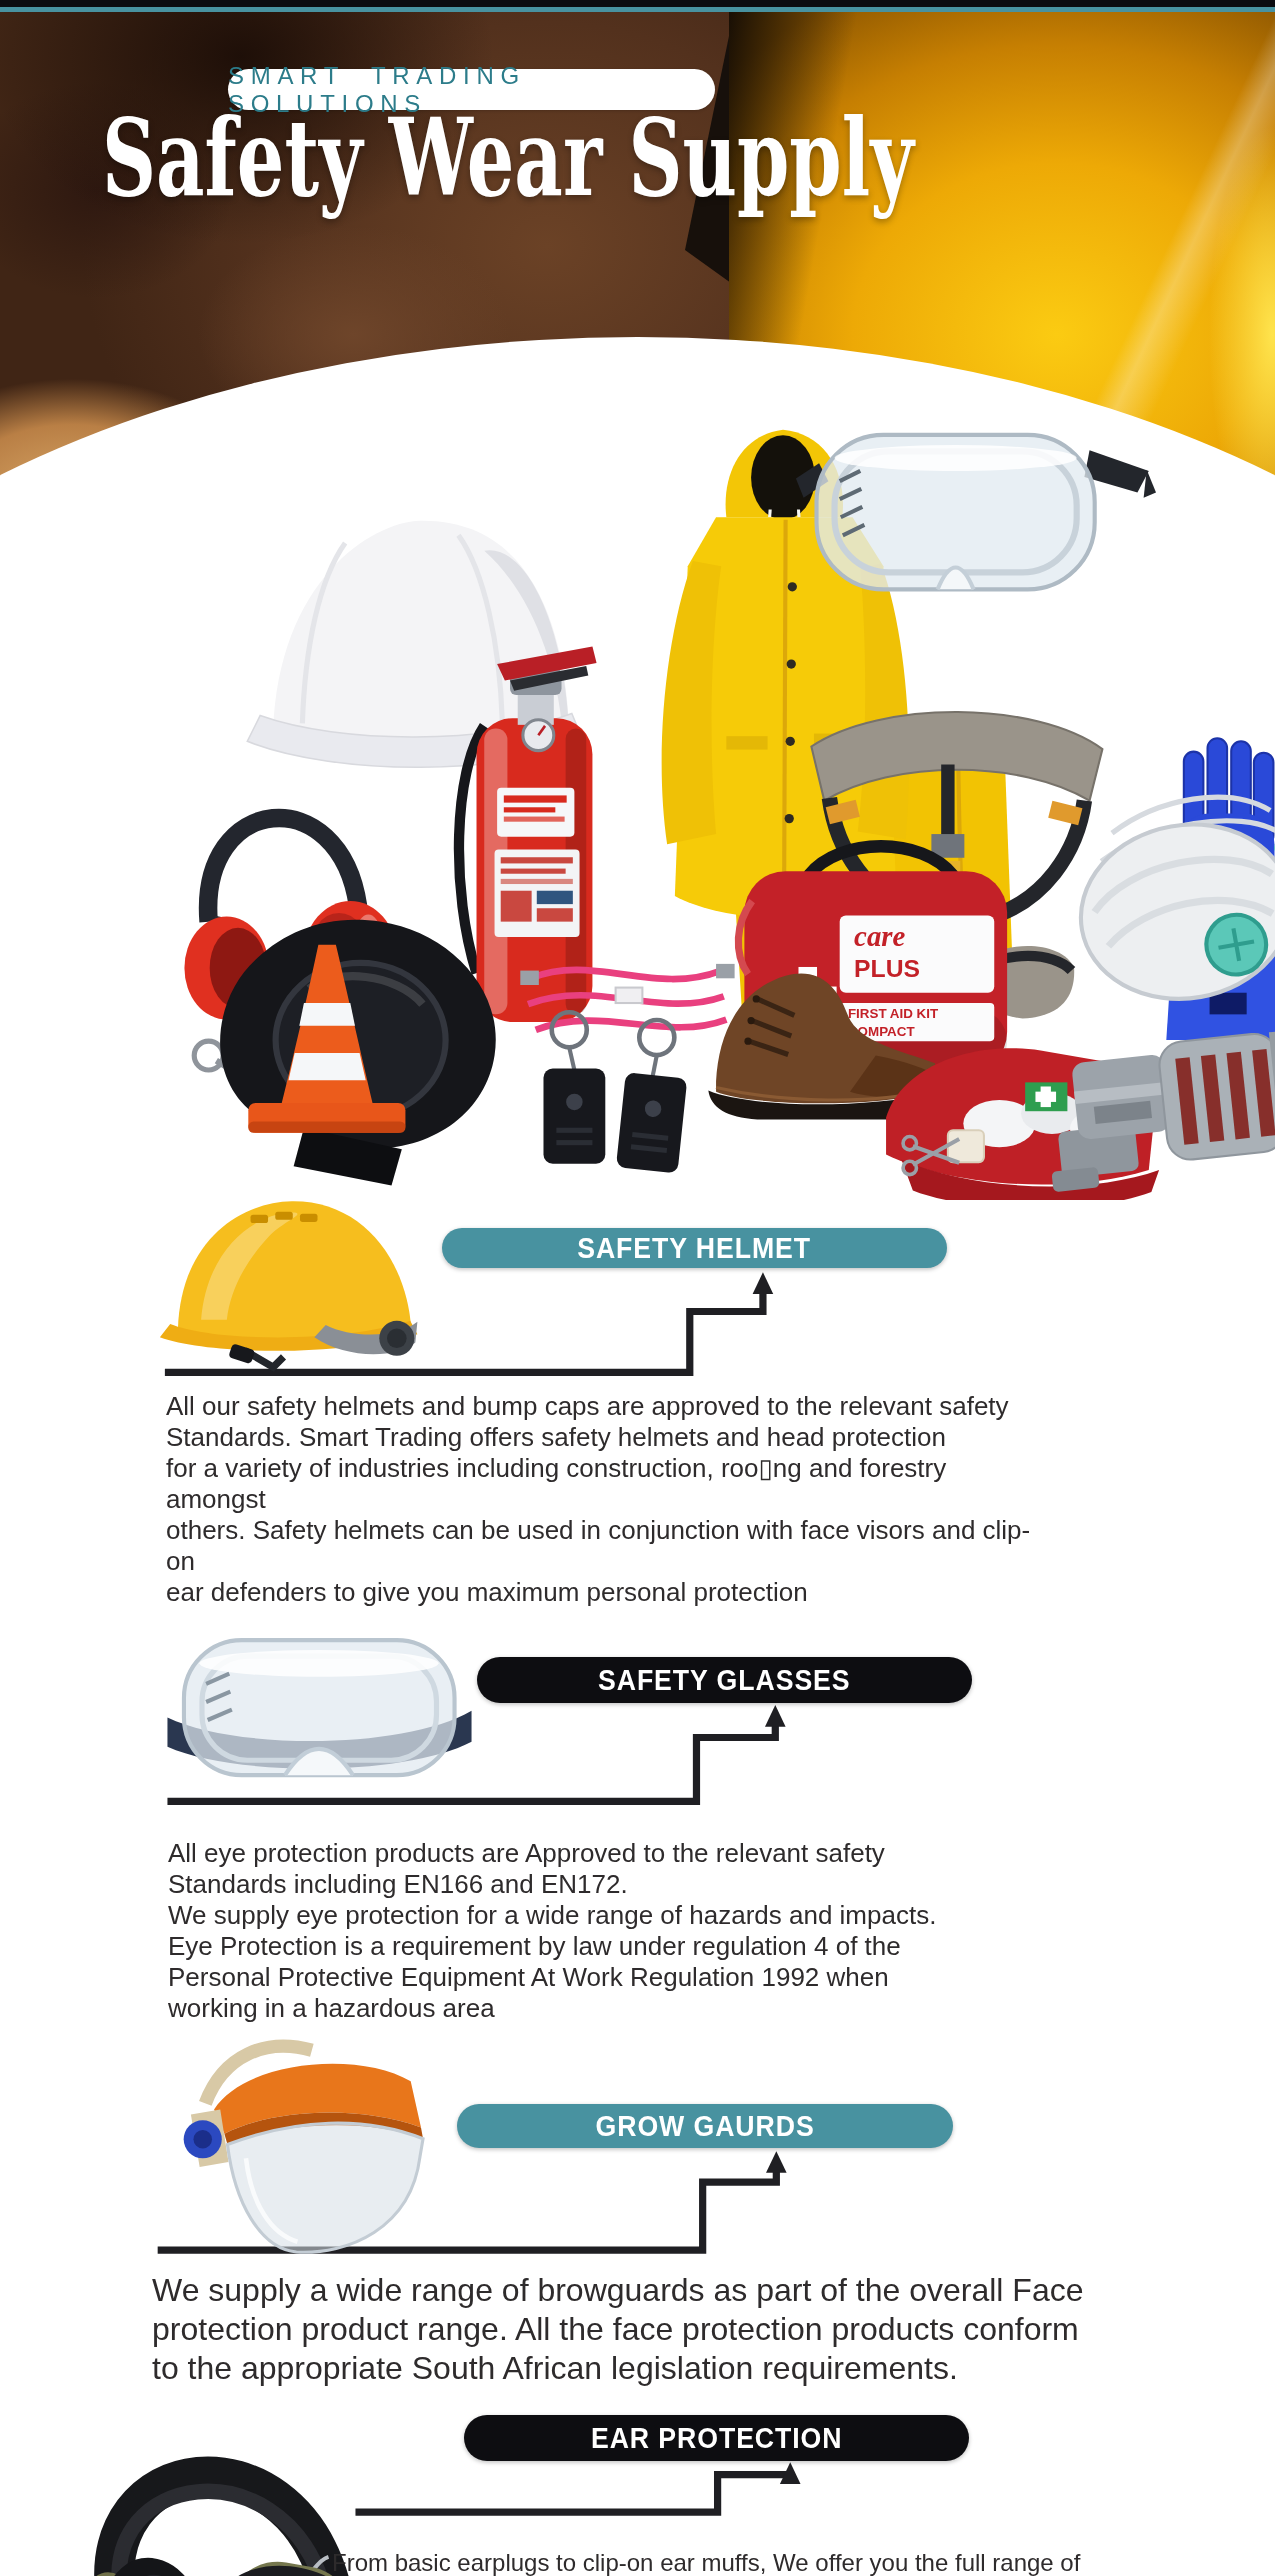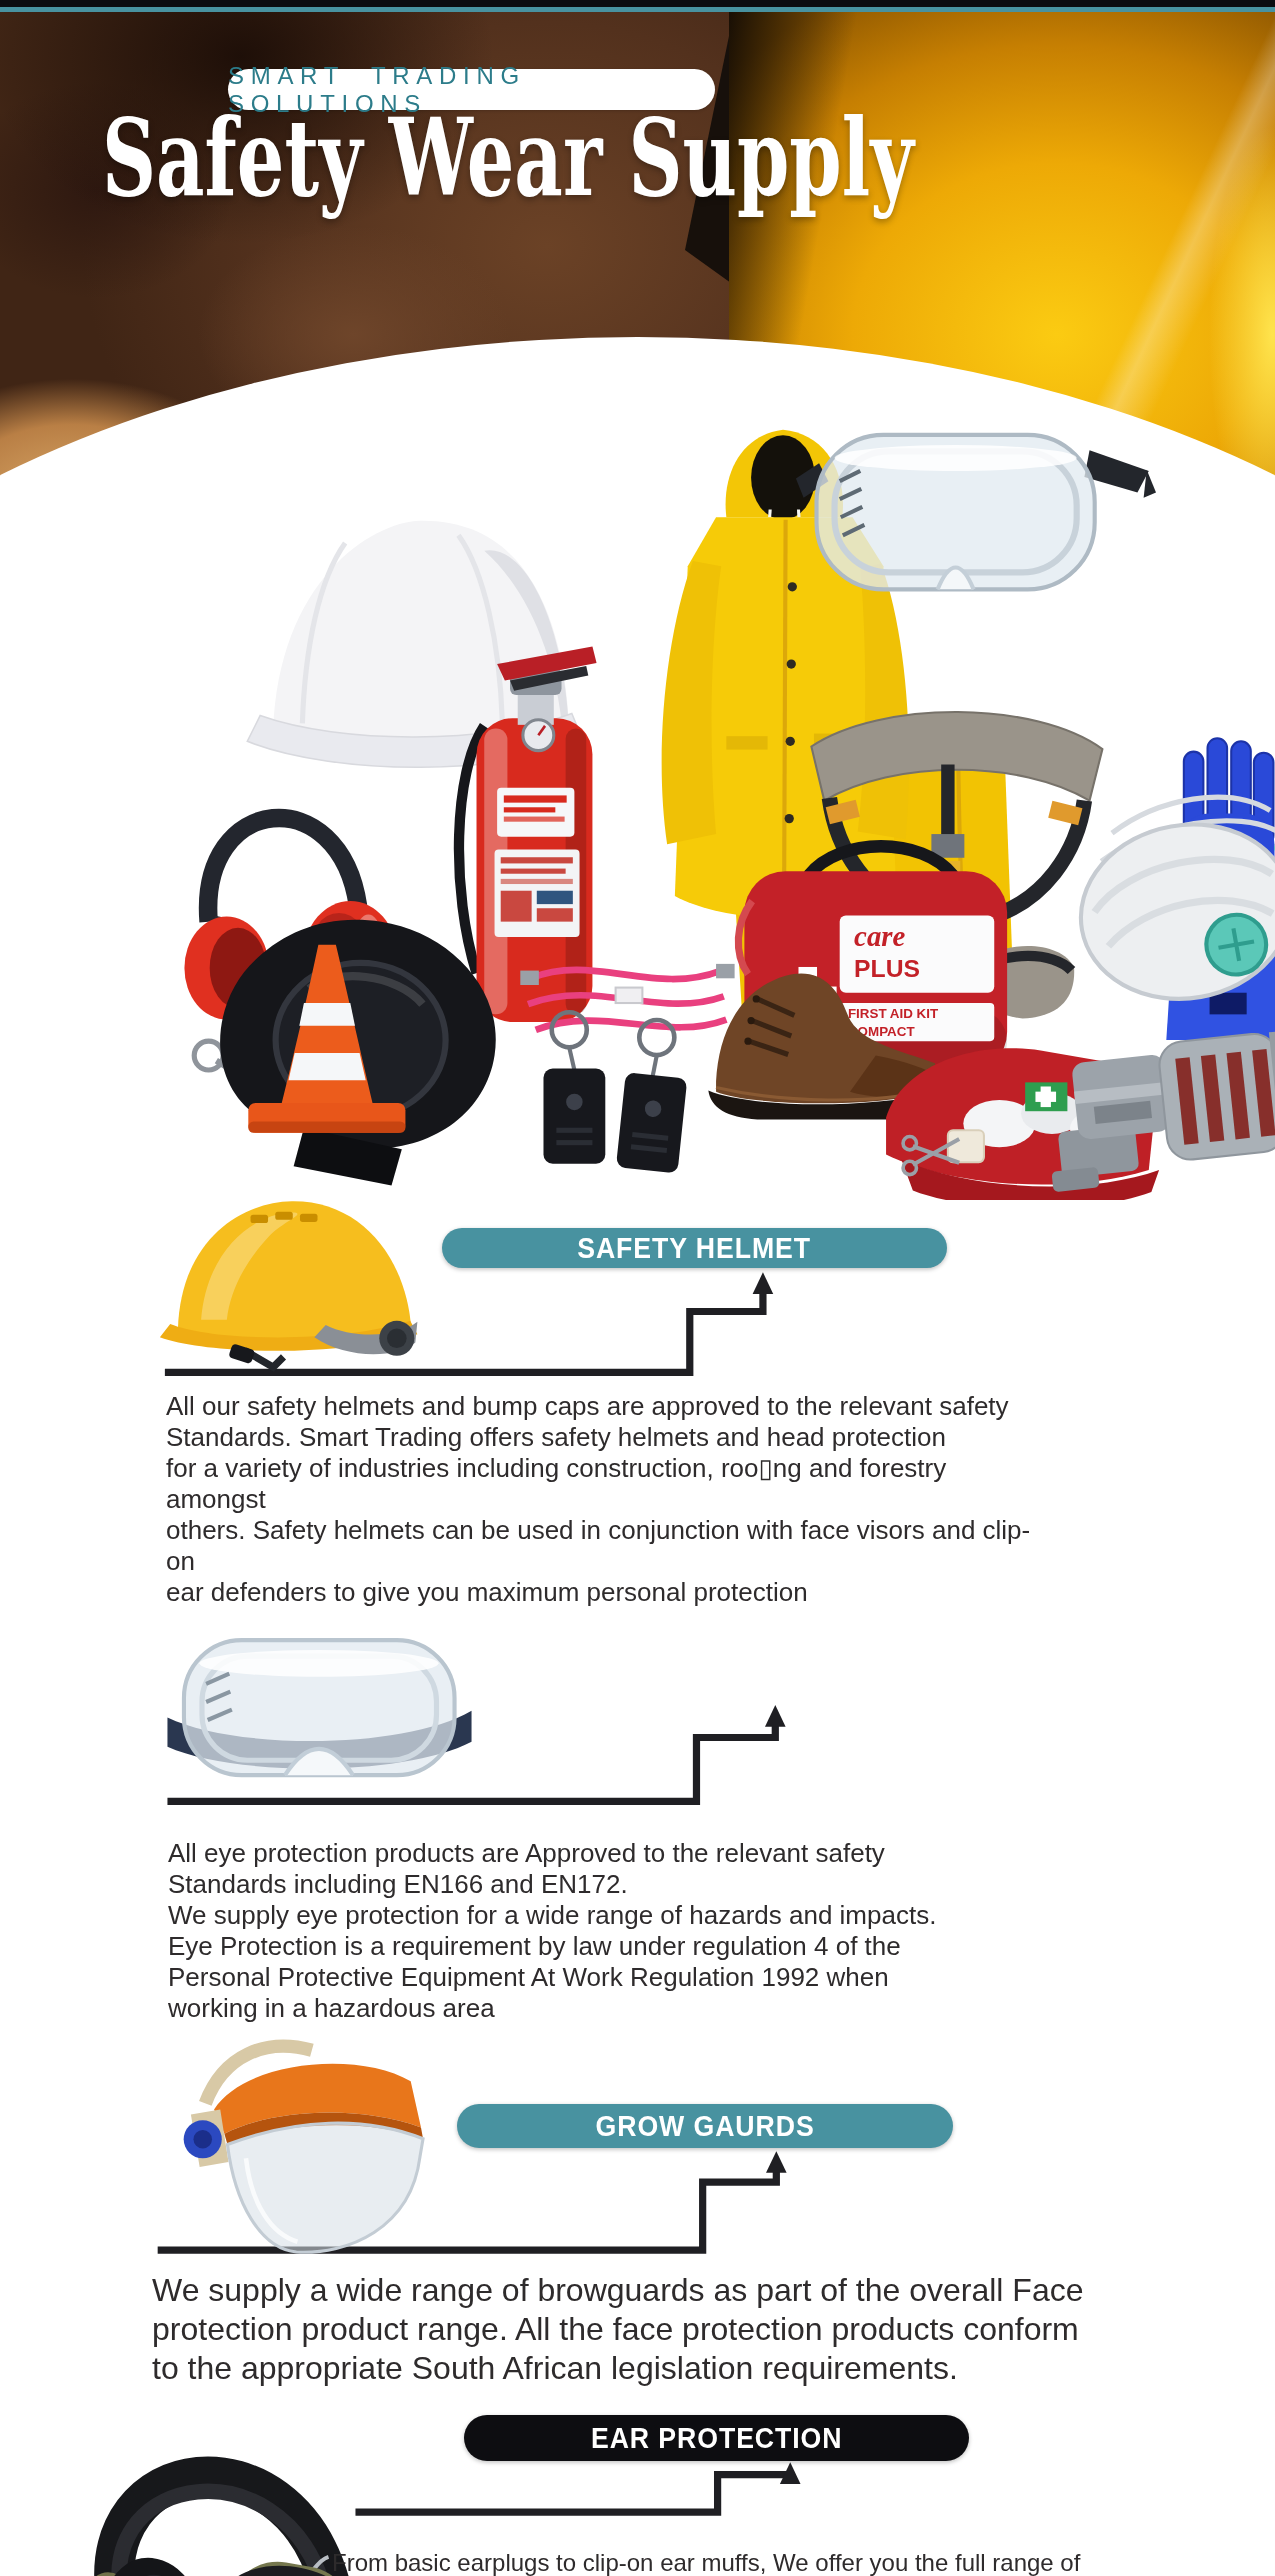--- a/index.html
+++ b/index.html
@@ -327,20 +327,23 @@
   <div class="img-box" style="left:152px;top:1622px;">
     <svg width="335" height="178" viewBox="0 0 650 345">
       <path d="M30,185 C160,248 490,248 620,172 L620,232 C490,300 160,300 30,242 Z" fill="#2A3750"></path>
       <rect x="62" y="35" width="525" height="262" rx="112" fill="rgba(225,233,240,0.72)" stroke="#B9C5CF" stroke-width="8"></rect>
       <rect x="97" y="66" width="455" height="202" rx="88" fill="none" stroke="#CFD9E1" stroke-width="10"></rect>
       <path d="M258,297 Q324,195 390,297" fill="#F5F8FA" stroke="#C2CED8" stroke-width="8"></path>
       <ellipse cx="324" cy="80" rx="232" ry="26" fill="rgba(255,255,255,0.85)"></ellipse>
       <path d="M105,120 L150,100 M105,155 L152,135 M108,190 L155,170" stroke="#8A97A2" stroke-width="8"></path>
     </svg>
   </div>
+  <div class="banner black-bg" style="left:477px;top:1657px;width:495px;height:46px;">
+    <span>SAFETY GLASSES</span>
+  </div>
   <p class="body-text p-small" style="left:168px;top:1838px;width:876px;">All eye protection products are Approved to the relevant safety
 Standards including EN166 and EN172.
 We supply eye protection for a wide range of hazards and impacts.
 Eye Protection is a requirement by law under regulation 4 of the
 Personal Protective Equipment At Work Regulation 1992 when
 working in a hazardous area</p>
 
   <div class="img-box" style="left:142px;top:2032px;">
     <svg width="314" height="227" viewBox="0 0 610 440">
       <path d="M330,35 C240,10 158,45 123,138" stroke="#D8C9A6" stroke-width="26" fill="none"></path>

